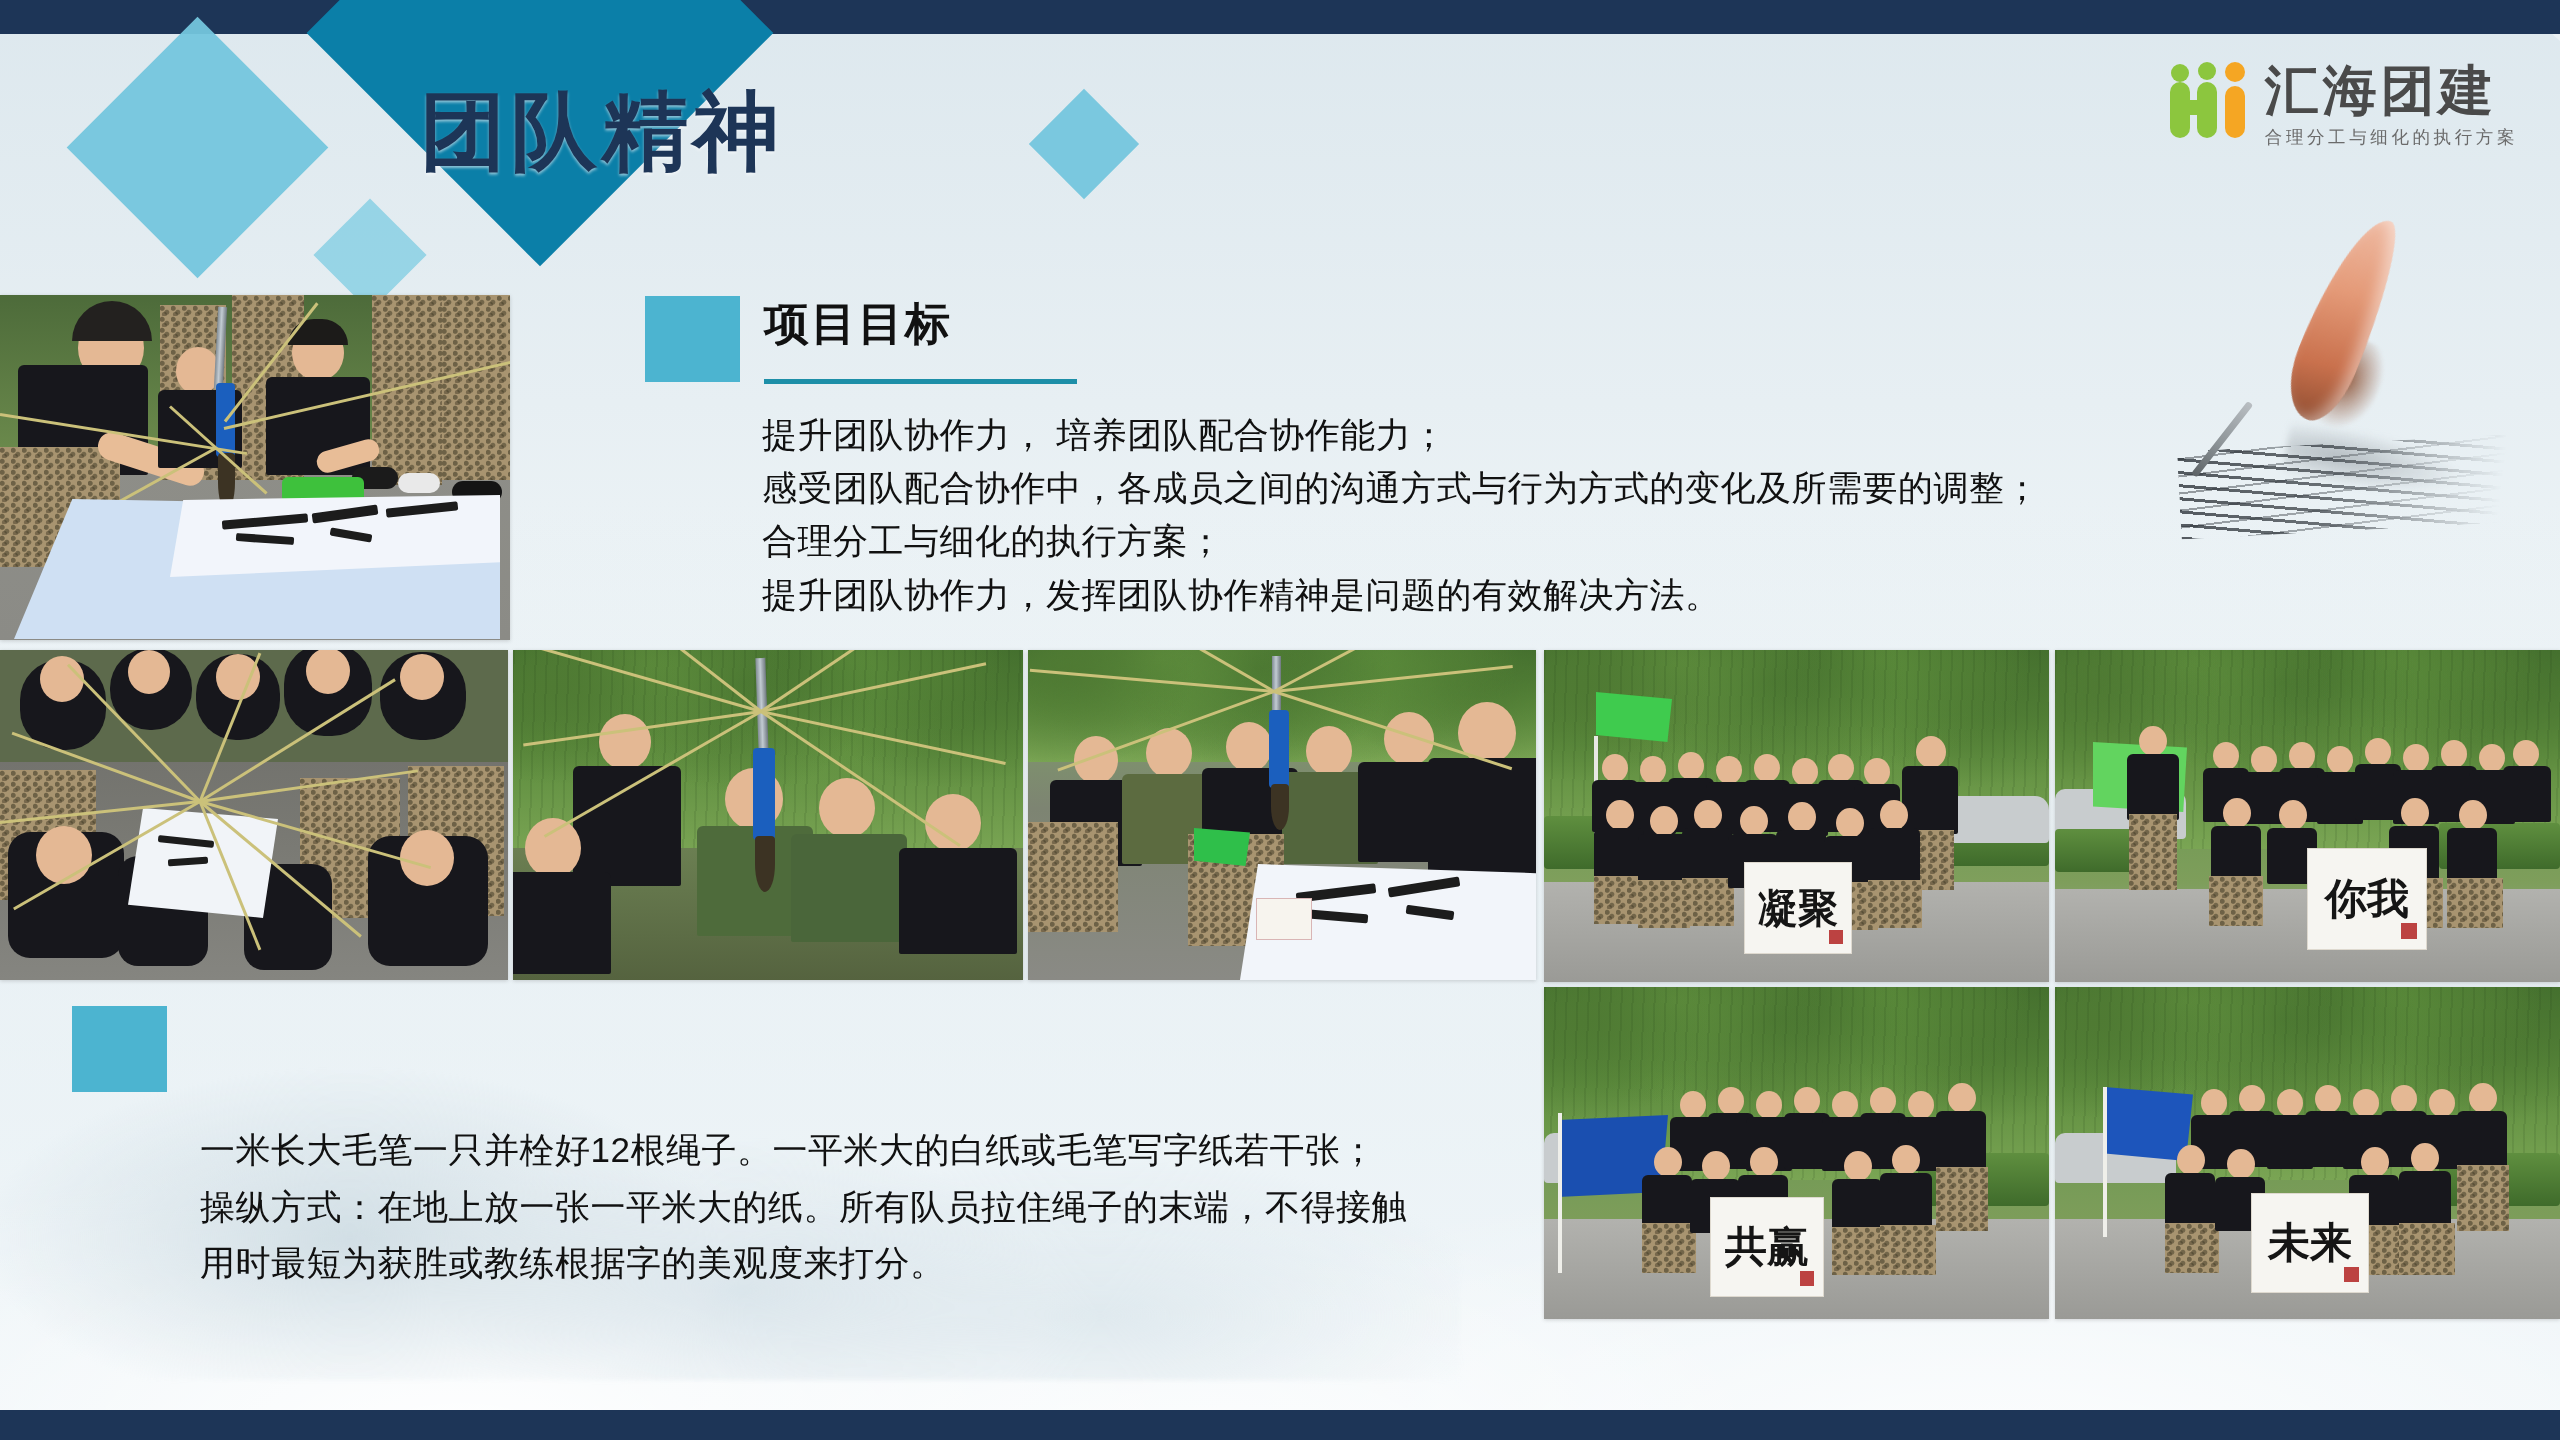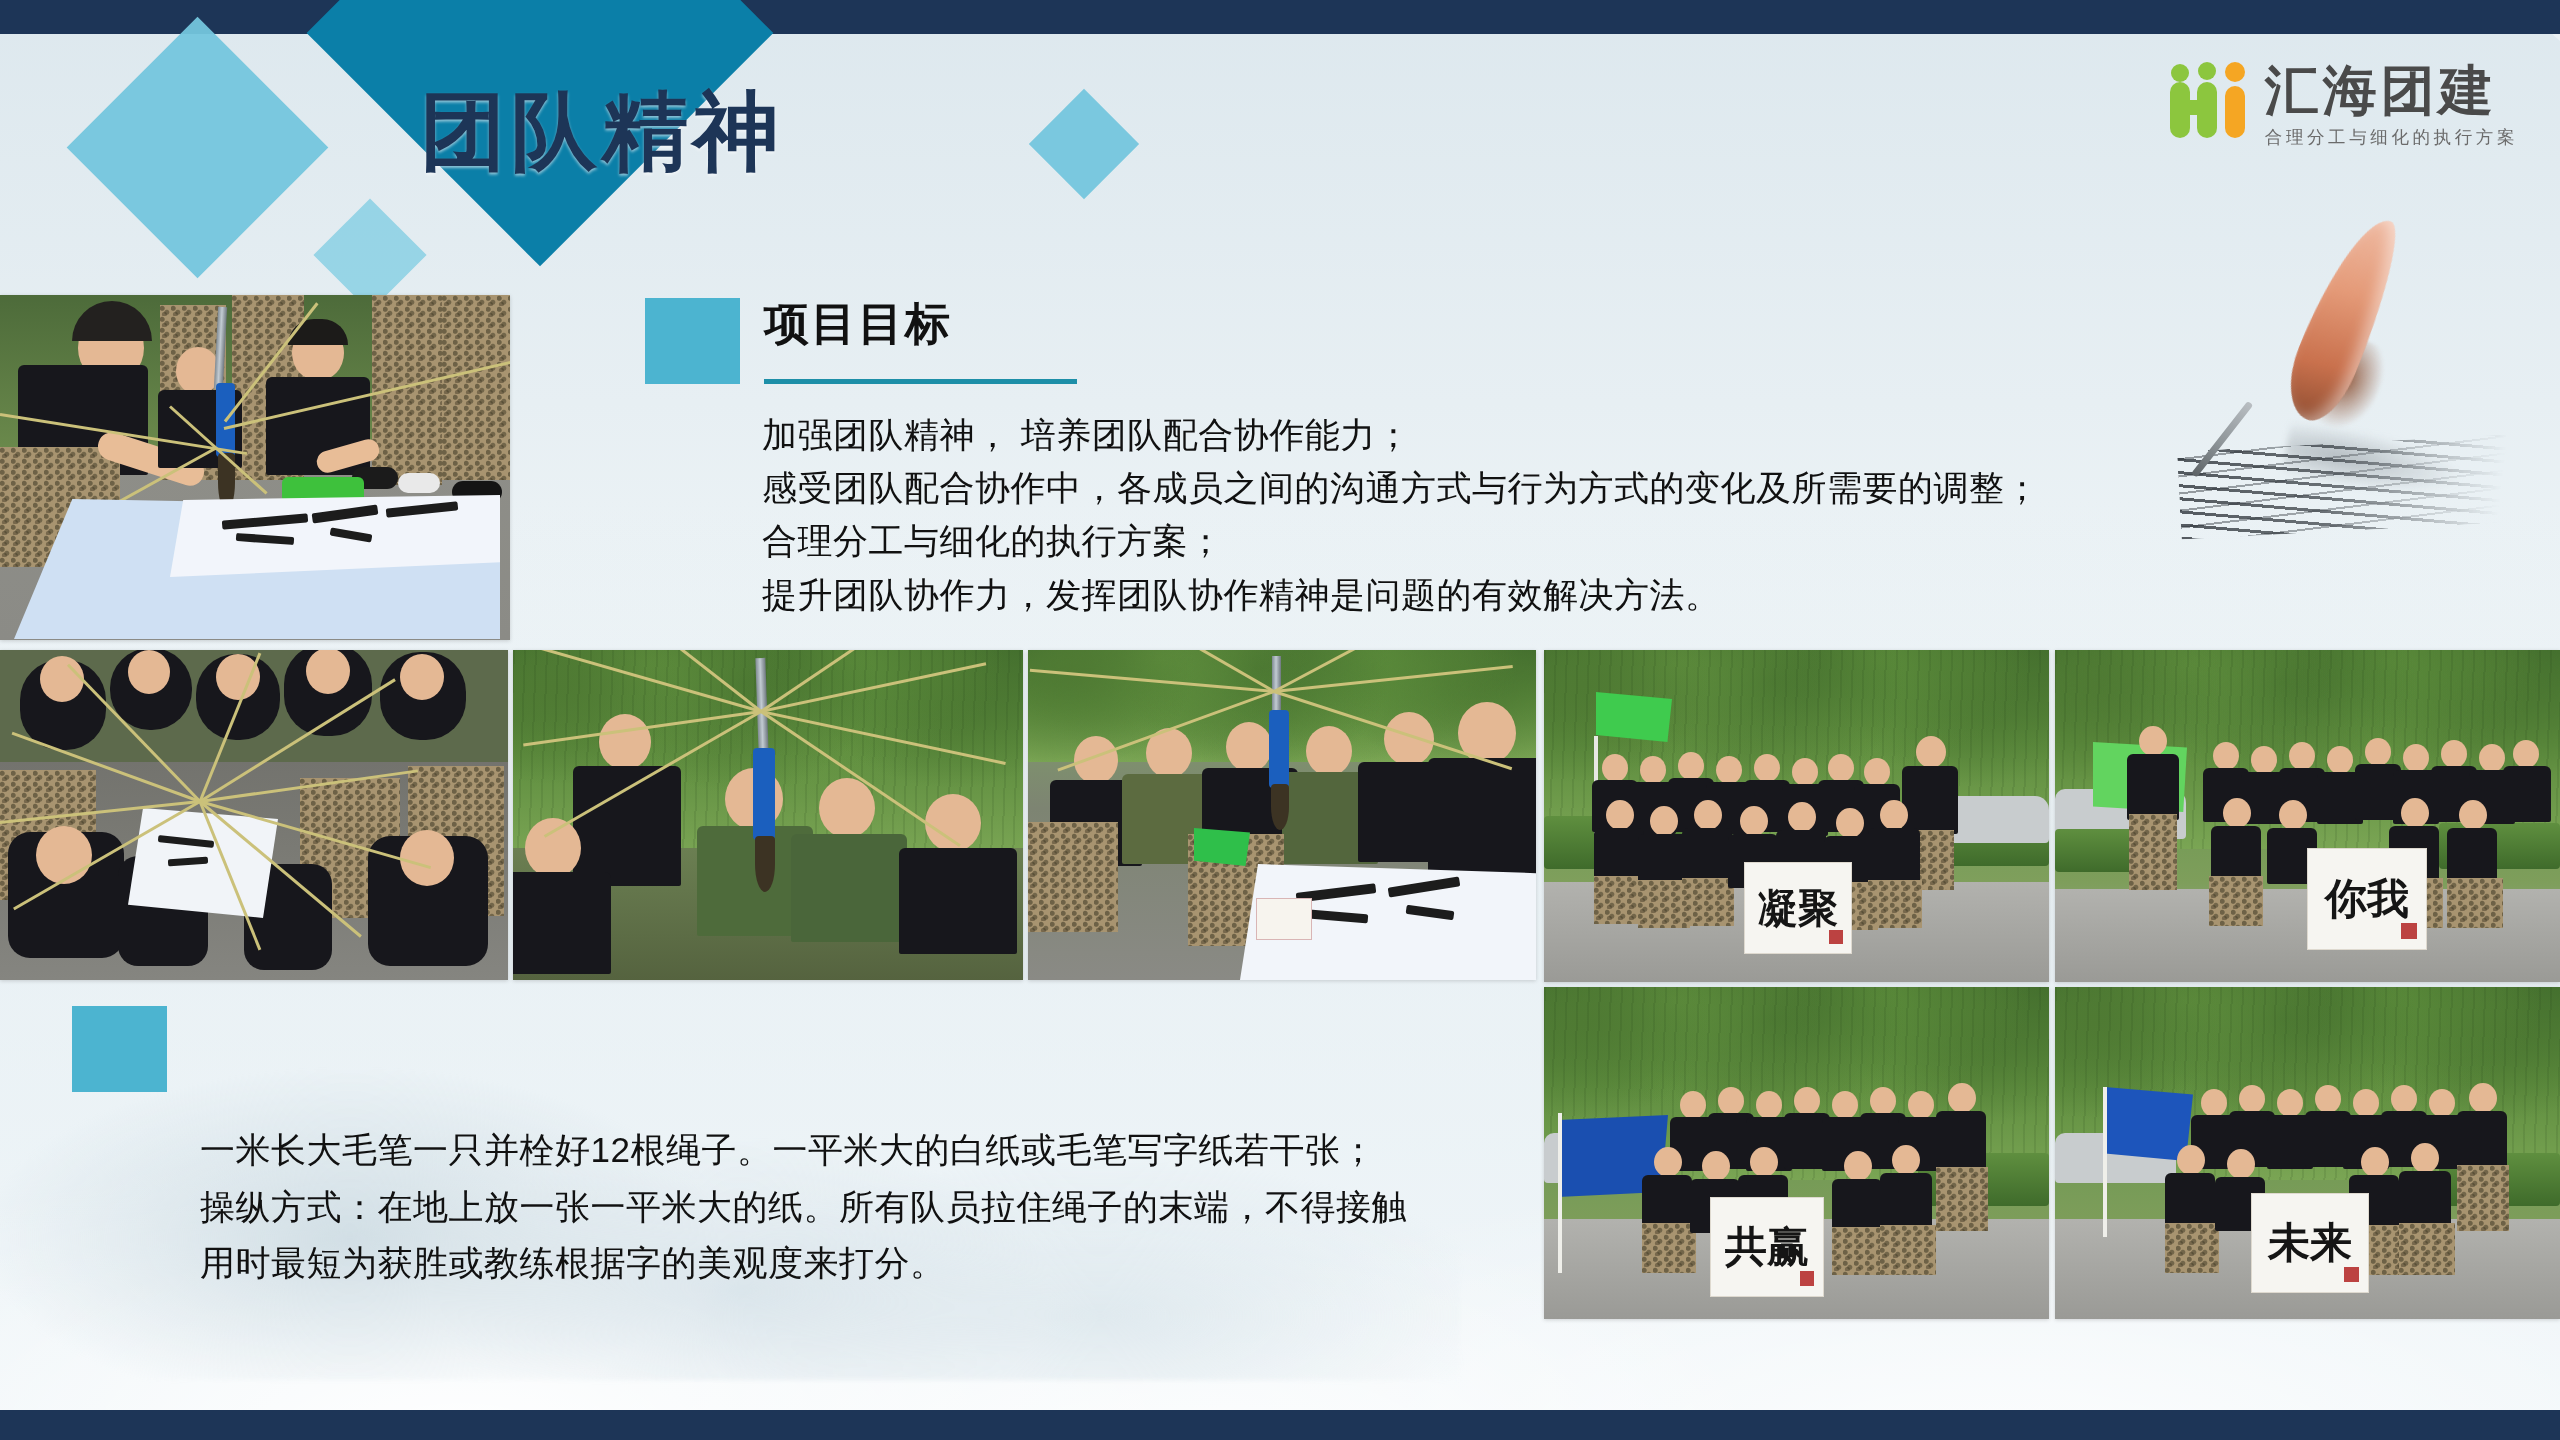--- a/index.html
+++ b/index.html
@@ -149,21 +149,21 @@
     mask-image:linear-gradient(100deg, rgba(0,0,0,1) 2%, rgba(0,0,0,.85) 45%, rgba(0,0,0,0) 96%);
     transform:rotate(-3deg);
   }
   .quill-shadow{
     position:absolute; left:100px; top:218px; width:180px; height:60px;
     background:radial-gradient(ellipse at 30% 50%, rgba(120,128,134,.45), rgba(120,128,134,0) 70%);
     transform:rotate(10deg); filter:blur(3px);
   }
 
   
-  .sec{ position:absolute; display:flex; align-items:flex-end; }
+  .sec{ position:absolute; display:flex; align-items:flex-start; }
   .sec-sq{ width:95px; height:86px; background:#4cb4d0; flex:0 0 auto; }
   .sec-right{ margin-left:24px; }
   .sec-title{
     font-size:45px; font-weight:bold; color:#111;
     line-height:1; padding-top:5px; letter-spacing:2px;
   }
   .sec-rule{ margin-top:33px; height:5px; background:#1d8fa8; }
 
   #sec-goal{ left:645px; top:296px; }
   #sec-goal .sec-rule{ width:313px; }
@@ -277,21 +277,21 @@
 
 <div class="sec" id="sec-goal">
   <div class="sec-sq"></div>
   <div class="sec-right">
     <div class="sec-title">项目目标</div>
     <div class="sec-rule"></div>
   </div>
 </div>
 
 <div class="body-text" id="goal-text">
-  <p>加强团队精神， 培养团队配合协作能力；</p>
+  <p>提升团队协作力， 培养团队配合协作能力；</p>
   <p>感受团队配合协作中，各成员之间的沟通方式与行为方式的变化及所需要的调整；</p>
   <p>合理分工与细化的执行方案；</p>
   <p>提升团队协作力，发挥团队协作精神是问题的有效解决方法。</p>
 </div>
 
 <div class="sec" id="sec-desc">
   <div class="sec-sq"></div>
 </div>
 
 <div class="body-text" id="desc-text">

